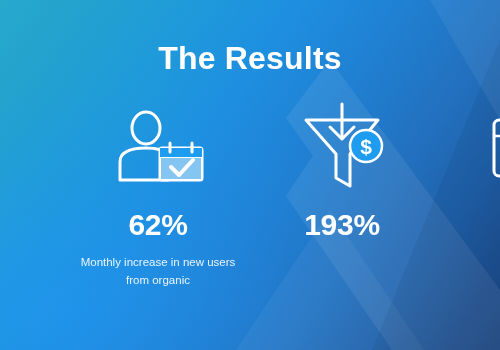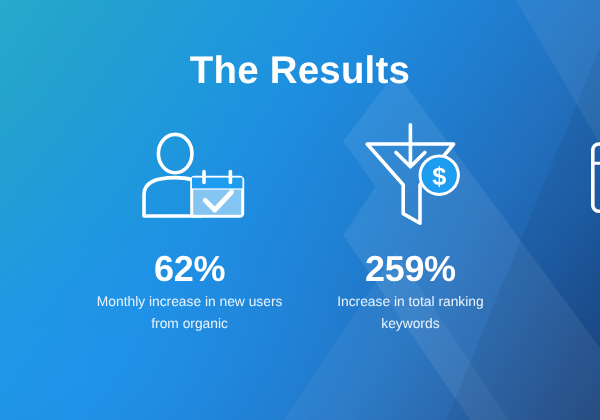--- a/index.html
+++ b/index.html
@@ -75,21 +75,21 @@
   }
   .stat-value {
     margin-top: 22px;
     color: #ffffff;
     font-size: 30px;
     font-weight: 700;
     line-height: 1;
     letter-spacing: -0.3px;
   }
   .stat-desc {
-    margin-top: 4px;
+    margin-top: 14px;
     color: #eaf4fd;
     font-size: 11.5px;
     line-height: 1.55;
     font-weight: 400;
     max-width: 160px;
   }
   .stat-3 .stat-desc { margin-top: 12px; }
 </style>
 </head>
 <body>
@@ -150,22 +150,21 @@
     <div class="stat stat-2">
       <div class="stat-icon">
         <svg width="92" height="92" viewBox="0 0 92 92">
           <path d="M10 18 L82 18 L54 52 L54 84 L40 76 L40 52 Z" fill="none" stroke="#ffffff" stroke-width="3" stroke-linejoin="round"></path>
           <line x1="46" y1="2" x2="46" y2="36" stroke="#ffffff" stroke-width="3" stroke-linecap="round"></line>
           <polyline points="34,25 46,37 58,25" fill="none" stroke="#ffffff" stroke-width="3" stroke-linecap="round" stroke-linejoin="round"></polyline>
           <circle cx="70" cy="44" r="16" fill="#1e9cf0" stroke="#ffffff" stroke-width="2.5"></circle>
           <text x="70" y="52" text-anchor="middle" font-family="Liberation Sans, sans-serif" font-size="21" font-weight="700" fill="#ffffff">$</text>
         </svg>
       </div>
-      <div class="stat-value">259%</div>
-      <div class="stat-desc">Increase in total ranking keywords</div>
+      <div class="stat-value">193%</div>
     </div>
 
     <div class="stat stat-3">
       <div class="stat-icon">
         <svg width="76" height="72" viewBox="0 0 76 72">
           <rect x="6" y="8" width="64" height="56" rx="5" fill="none" stroke="#ffffff" stroke-width="3"></rect>
           <line x1="6" y1="24" x2="70" y2="24" stroke="#ffffff" stroke-width="2.5"></line>
           <circle cx="16" cy="16" r="2.4" fill="#ffffff"></circle>
           <circle cx="25" cy="16" r="2.4" fill="#ffffff"></circle>
           <circle cx="34" cy="16" r="2.4" fill="#ffffff"></circle>

